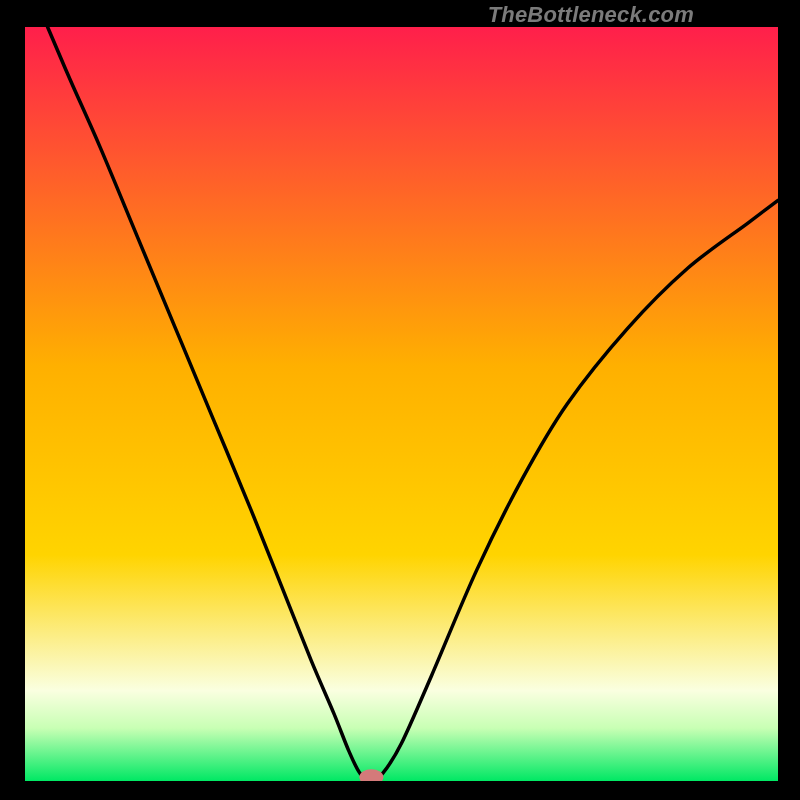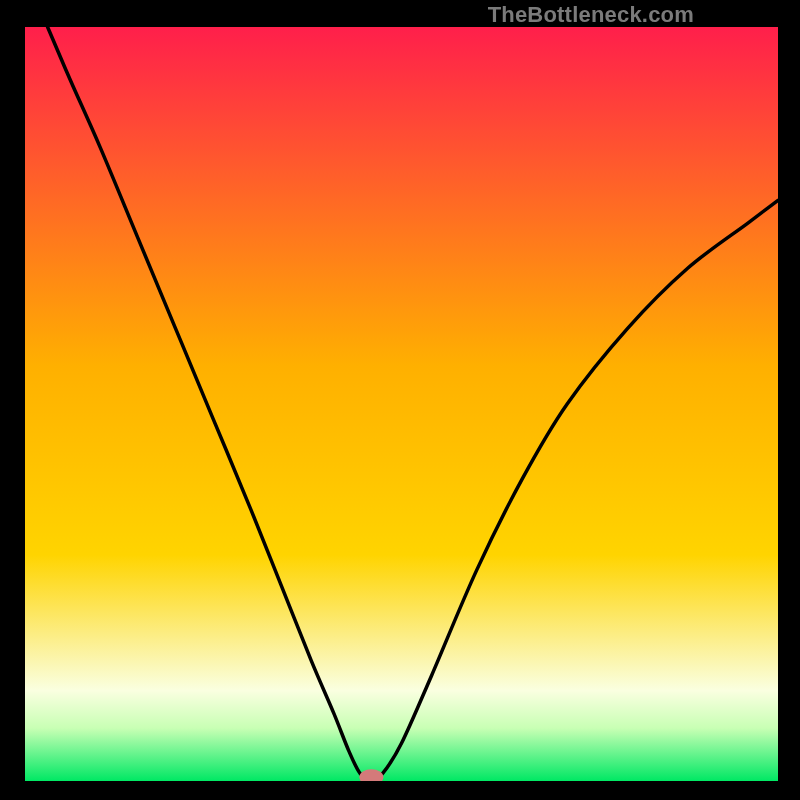--- a/index.html
+++ b/index.html
@@ -9,20 +9,21 @@
     height: 800px;
     background: #000;
     overflow: hidden;
     font-family: Arial, Helvetica, sans-serif;
   }
   .frame {
     width: 712px;
     height: 800px;
     background: #000;
     position: relative;
+    font-style: italic;
   }
   .watermark {
     position: absolute;
     top: 2px;
     right: 18px;
     color: #7b7b7b;
     font-size: 22px;
     font-weight: 600;
     letter-spacing: 0.2px;
     z-index: 5;

